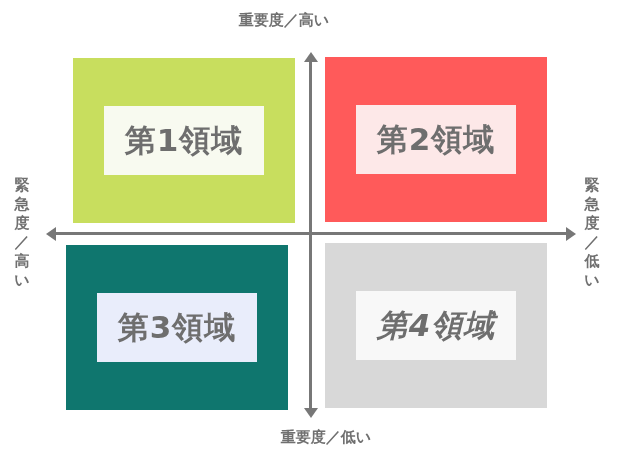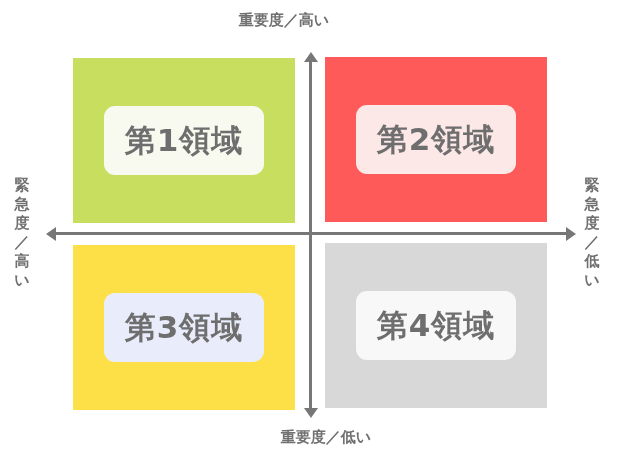--- a/index.html
+++ b/index.html
@@ -7,21 +7,21 @@
          font-family:"DejaVu Sans", "Liberation Sans", sans-serif; }
   .axis-label { position:absolute; color:#707070; font-weight:bold; font-size:15px; }
   .axis-label.top { left:0; width:568px; top:11px; text-align:center; }
   .axis-label.bottom { left:0; width:620px; top:428px; text-align:center;padding-left:16px; }
   .axis-label.vert { width:20px; text-align:center; line-height:19px; font-size:15px; }
   .axis-label.left { left:12px; top:176px; }
   .axis-label.right { left:582px; top:176px; }
   .quad { position:absolute; width:222px; height:165px; }
   .qlabel { position:absolute; left:31px; top:48px; width:160px; height:69px;
             display:flex; align-items:center; justify-content:center;
-            color:#6e6e6e; font-weight:bold; font-size:31px; letter-spacing:1px;border-radius:11px; }
+            color:#6e6e6e; font-weight:bold; font-size:31px; letter-spacing:1px; }
   .hline { position:absolute; left:55px; top:232px; width:512px; height:3px; background:#777; }
   .vline { position:absolute; left:309px; top:60px; width:3px; height:350px; background:#777; }
   .arrow { position:absolute; width:0; height:0; }
   .arrow.up { left:304px; top:52px; border-left:7px solid transparent; border-right:7px solid transparent; border-bottom:10px solid #777; }
   .arrow.down { left:304px; top:408px; border-left:7px solid transparent; border-right:7px solid transparent; border-top:10px solid #777; }
   .arrow.left { left:46px; top:227px; border-top:7px solid transparent; border-bottom:7px solid transparent; border-right:10px solid #777; }
   .arrow.right { left:566px; top:227px; border-top:7px solid transparent; border-bottom:7px solid transparent; border-left:10px solid #777; }
 </style>
 </head>
 <body>
@@ -45,25 +45,25 @@
   <div>低</div>
   <div>い</div>
 </div>
 
 <div class="quad" style="left:73px; top:58px; background:#c8de5e;">
   <div class="qlabel" style="background:#f8faf0;">第1領域</div>
 </div>
 <div class="quad" style="left:325px; top:57px; background:#ff5a5a;">
   <div class="qlabel" style="background:#fde8e8;">第2領域</div>
 </div>
-<div class="quad" style="left:73px; top:245px; background:#fde047;">
+<div class="quad" style="left:66px; top:245px; background:#0f766e;">
   <div class="qlabel" style="background:#e9edfb;">第3領域</div>
 </div>
 <div class="quad" style="left:325px; top:243px; background:#d8d8d8;">
-  <div class="qlabel" style="background:#f8f8f8;">第4領域</div>
+  <div class="qlabel" style="background:#f8f8f8;font-style:italic;">第4領域</div>
 </div>
 
 <div class="hline"></div>
 <div class="vline"></div>
 <div class="arrow up"></div>
 <div class="arrow down"></div>
 <div class="arrow left"></div>
 <div class="arrow right"></div>
 
 </body></html>

